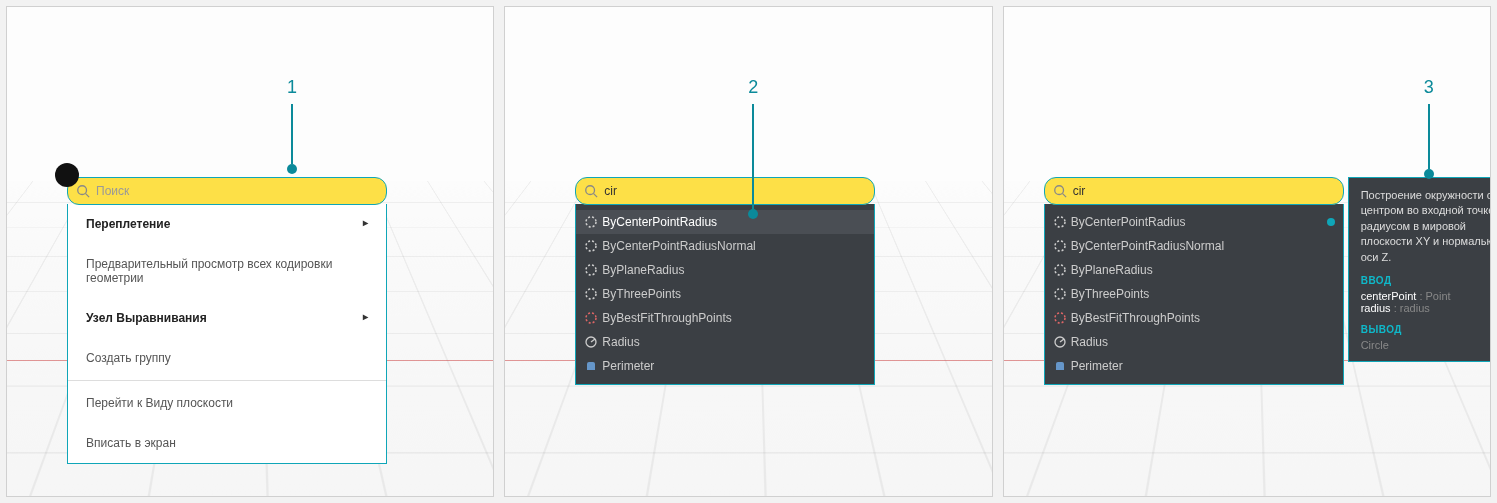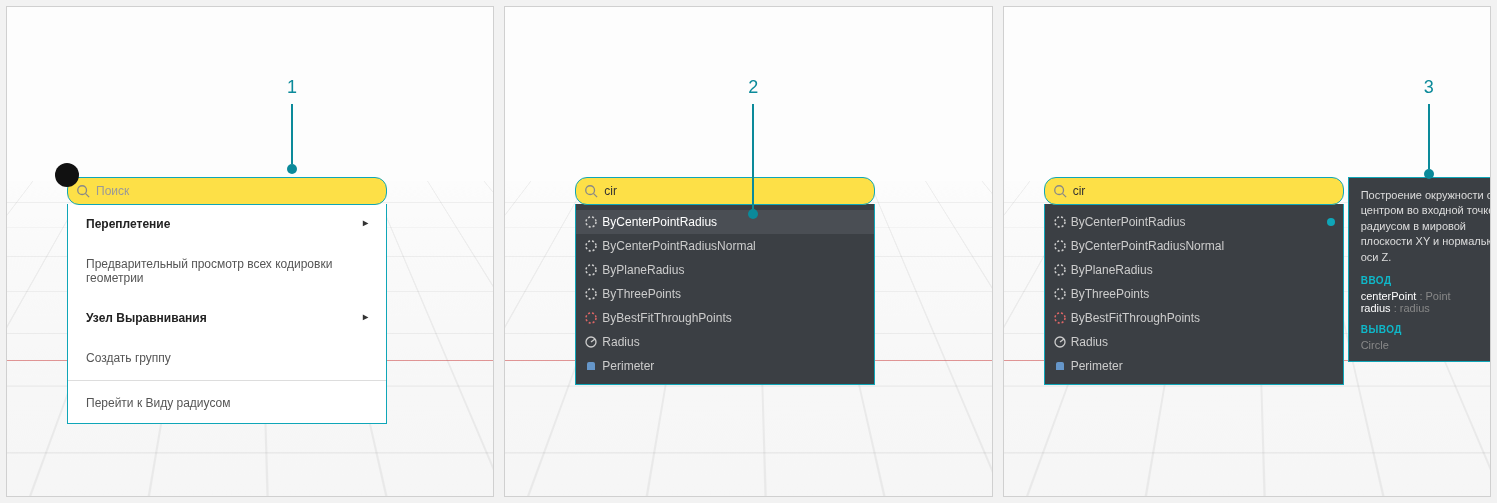--- a/index.html
+++ b/index.html
@@ -223,21 +223,24 @@
       </div>
       <div class="item bold">
         <span>Узел Выравнивания</span>
         <span class="arrow-right">▸</span>
       </div>
       <div class="item">
         <span>Создать группу</span>
       </div>
       <div class="sep"></div>
       <div class="item">
-        <span>Перейти к Виду радиусом</span>
+        <span>Перейти к Виду плоскости</span>
+      </div>
+      <div class="item">
+        <span>Вписать в экран</span>
       </div>
     </div>
   </div>
 
   <div class="panel">
     <div class="grid-bg"></div>
     <div class="axis-red"></div>
 
     <div class="callout" style="left:243px; top:70px;">
       <div class="num">2</div>

